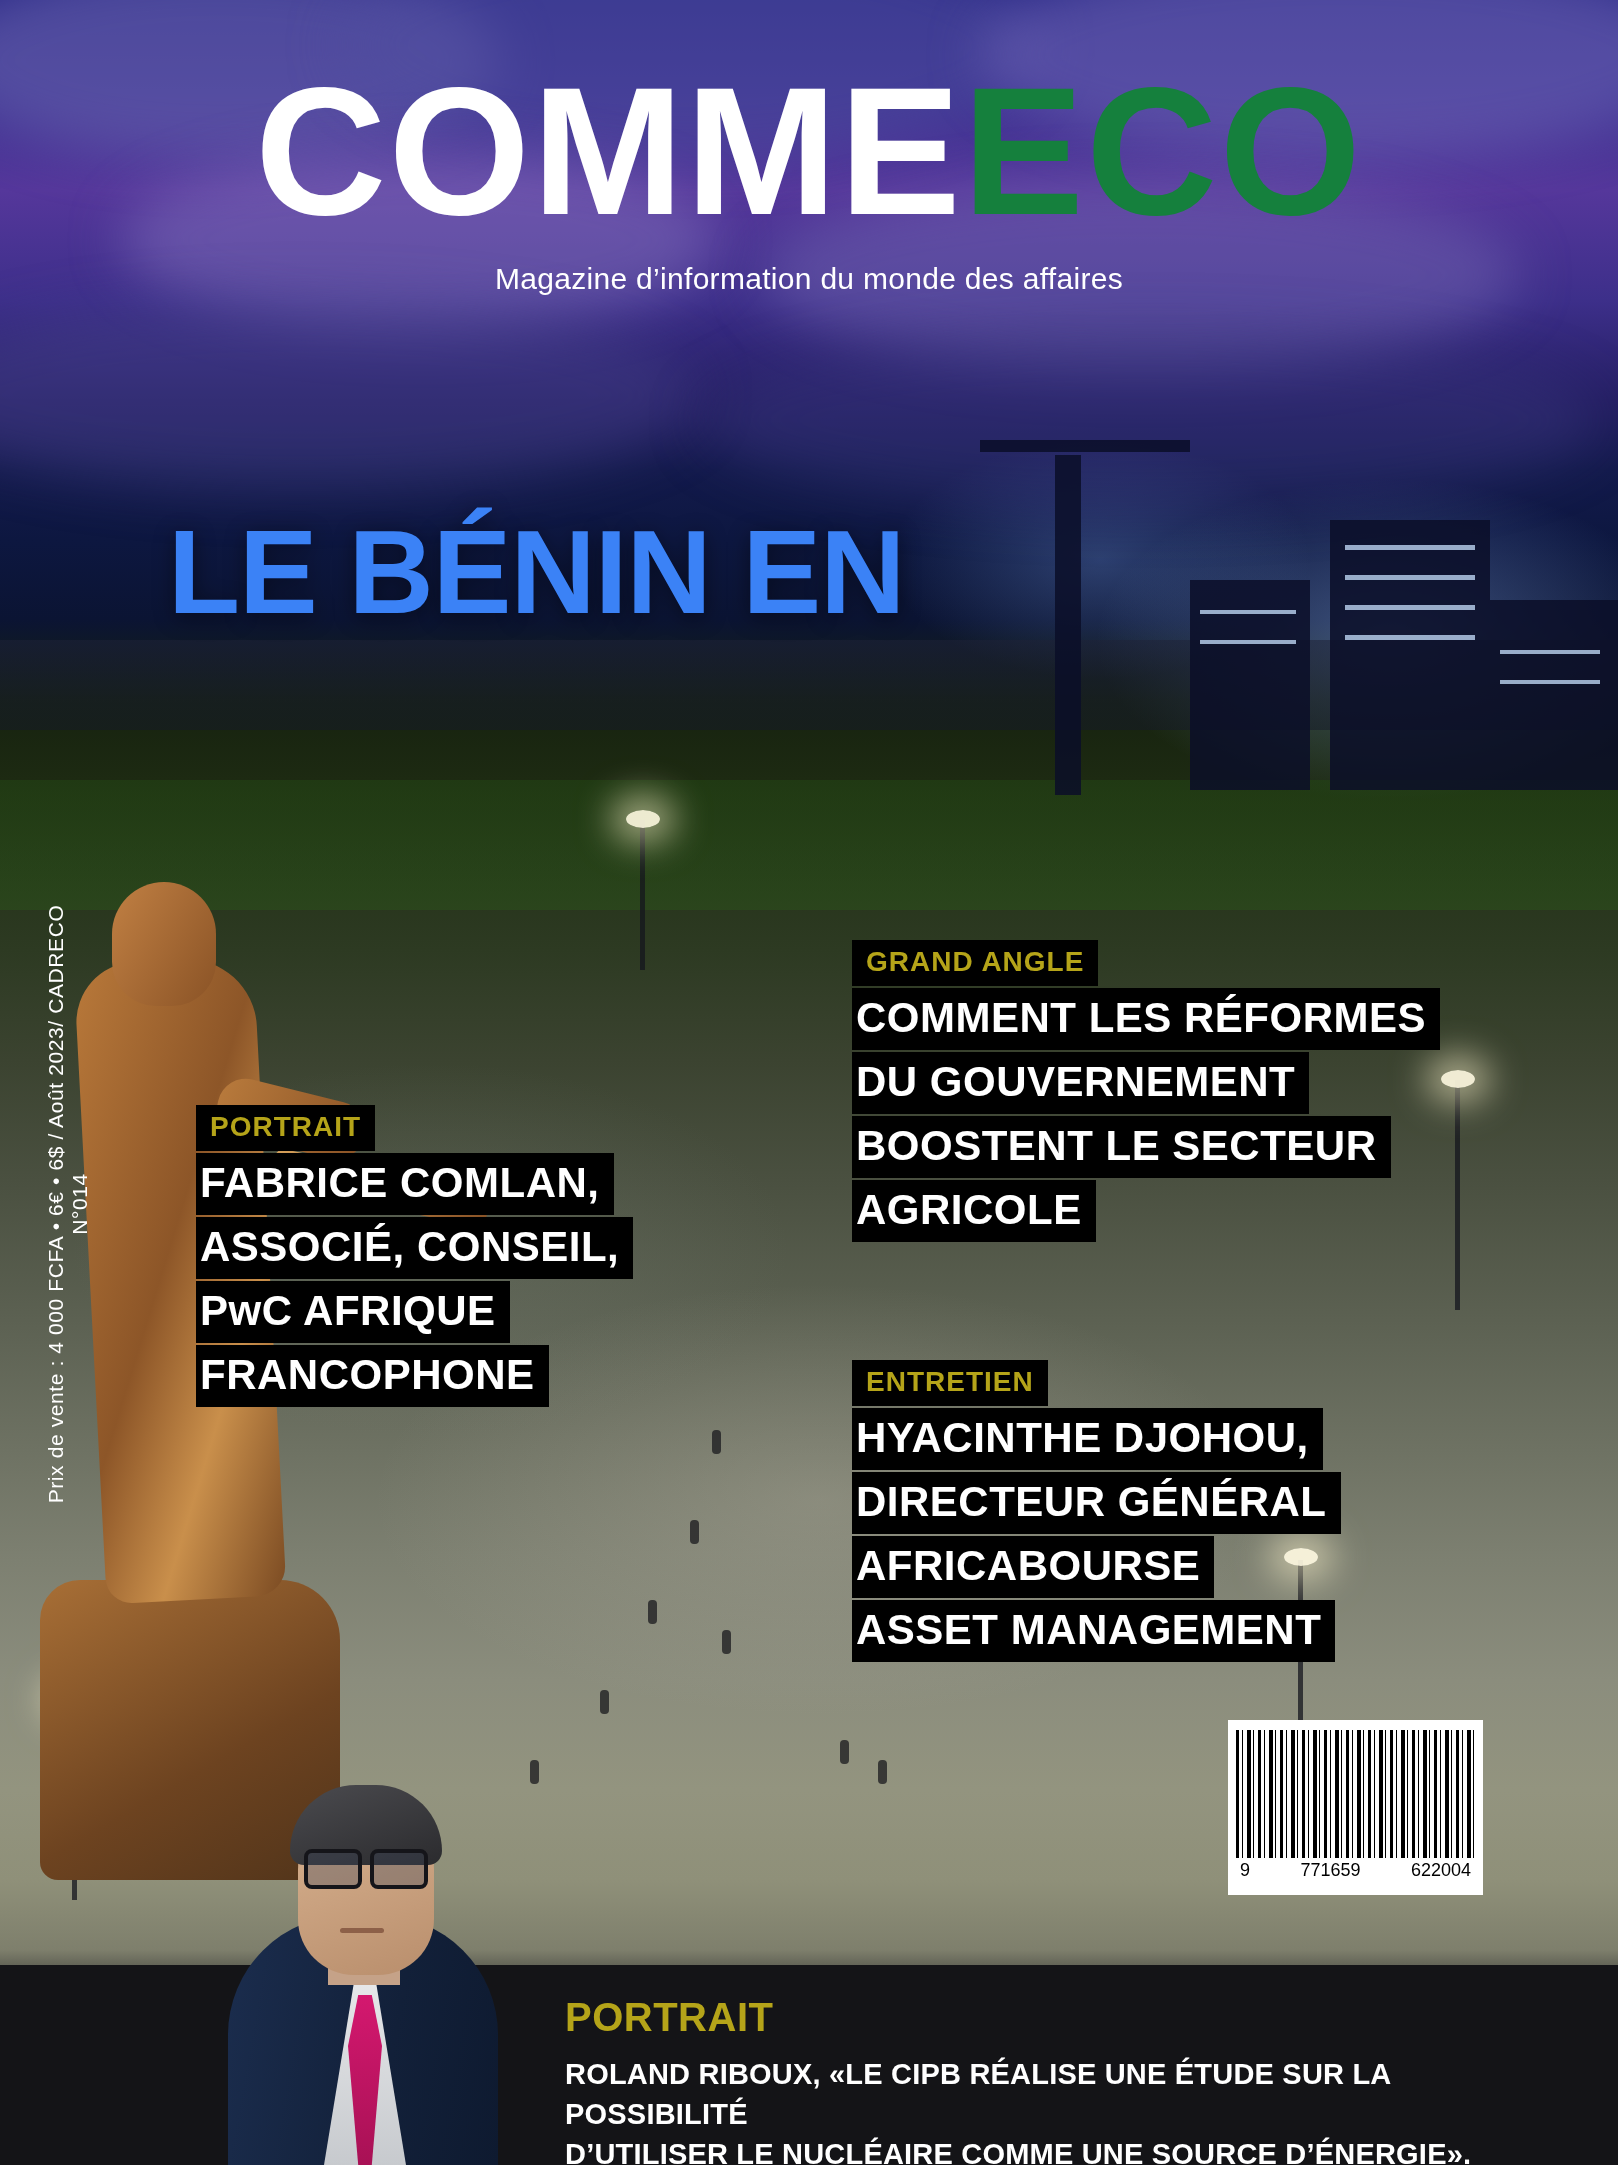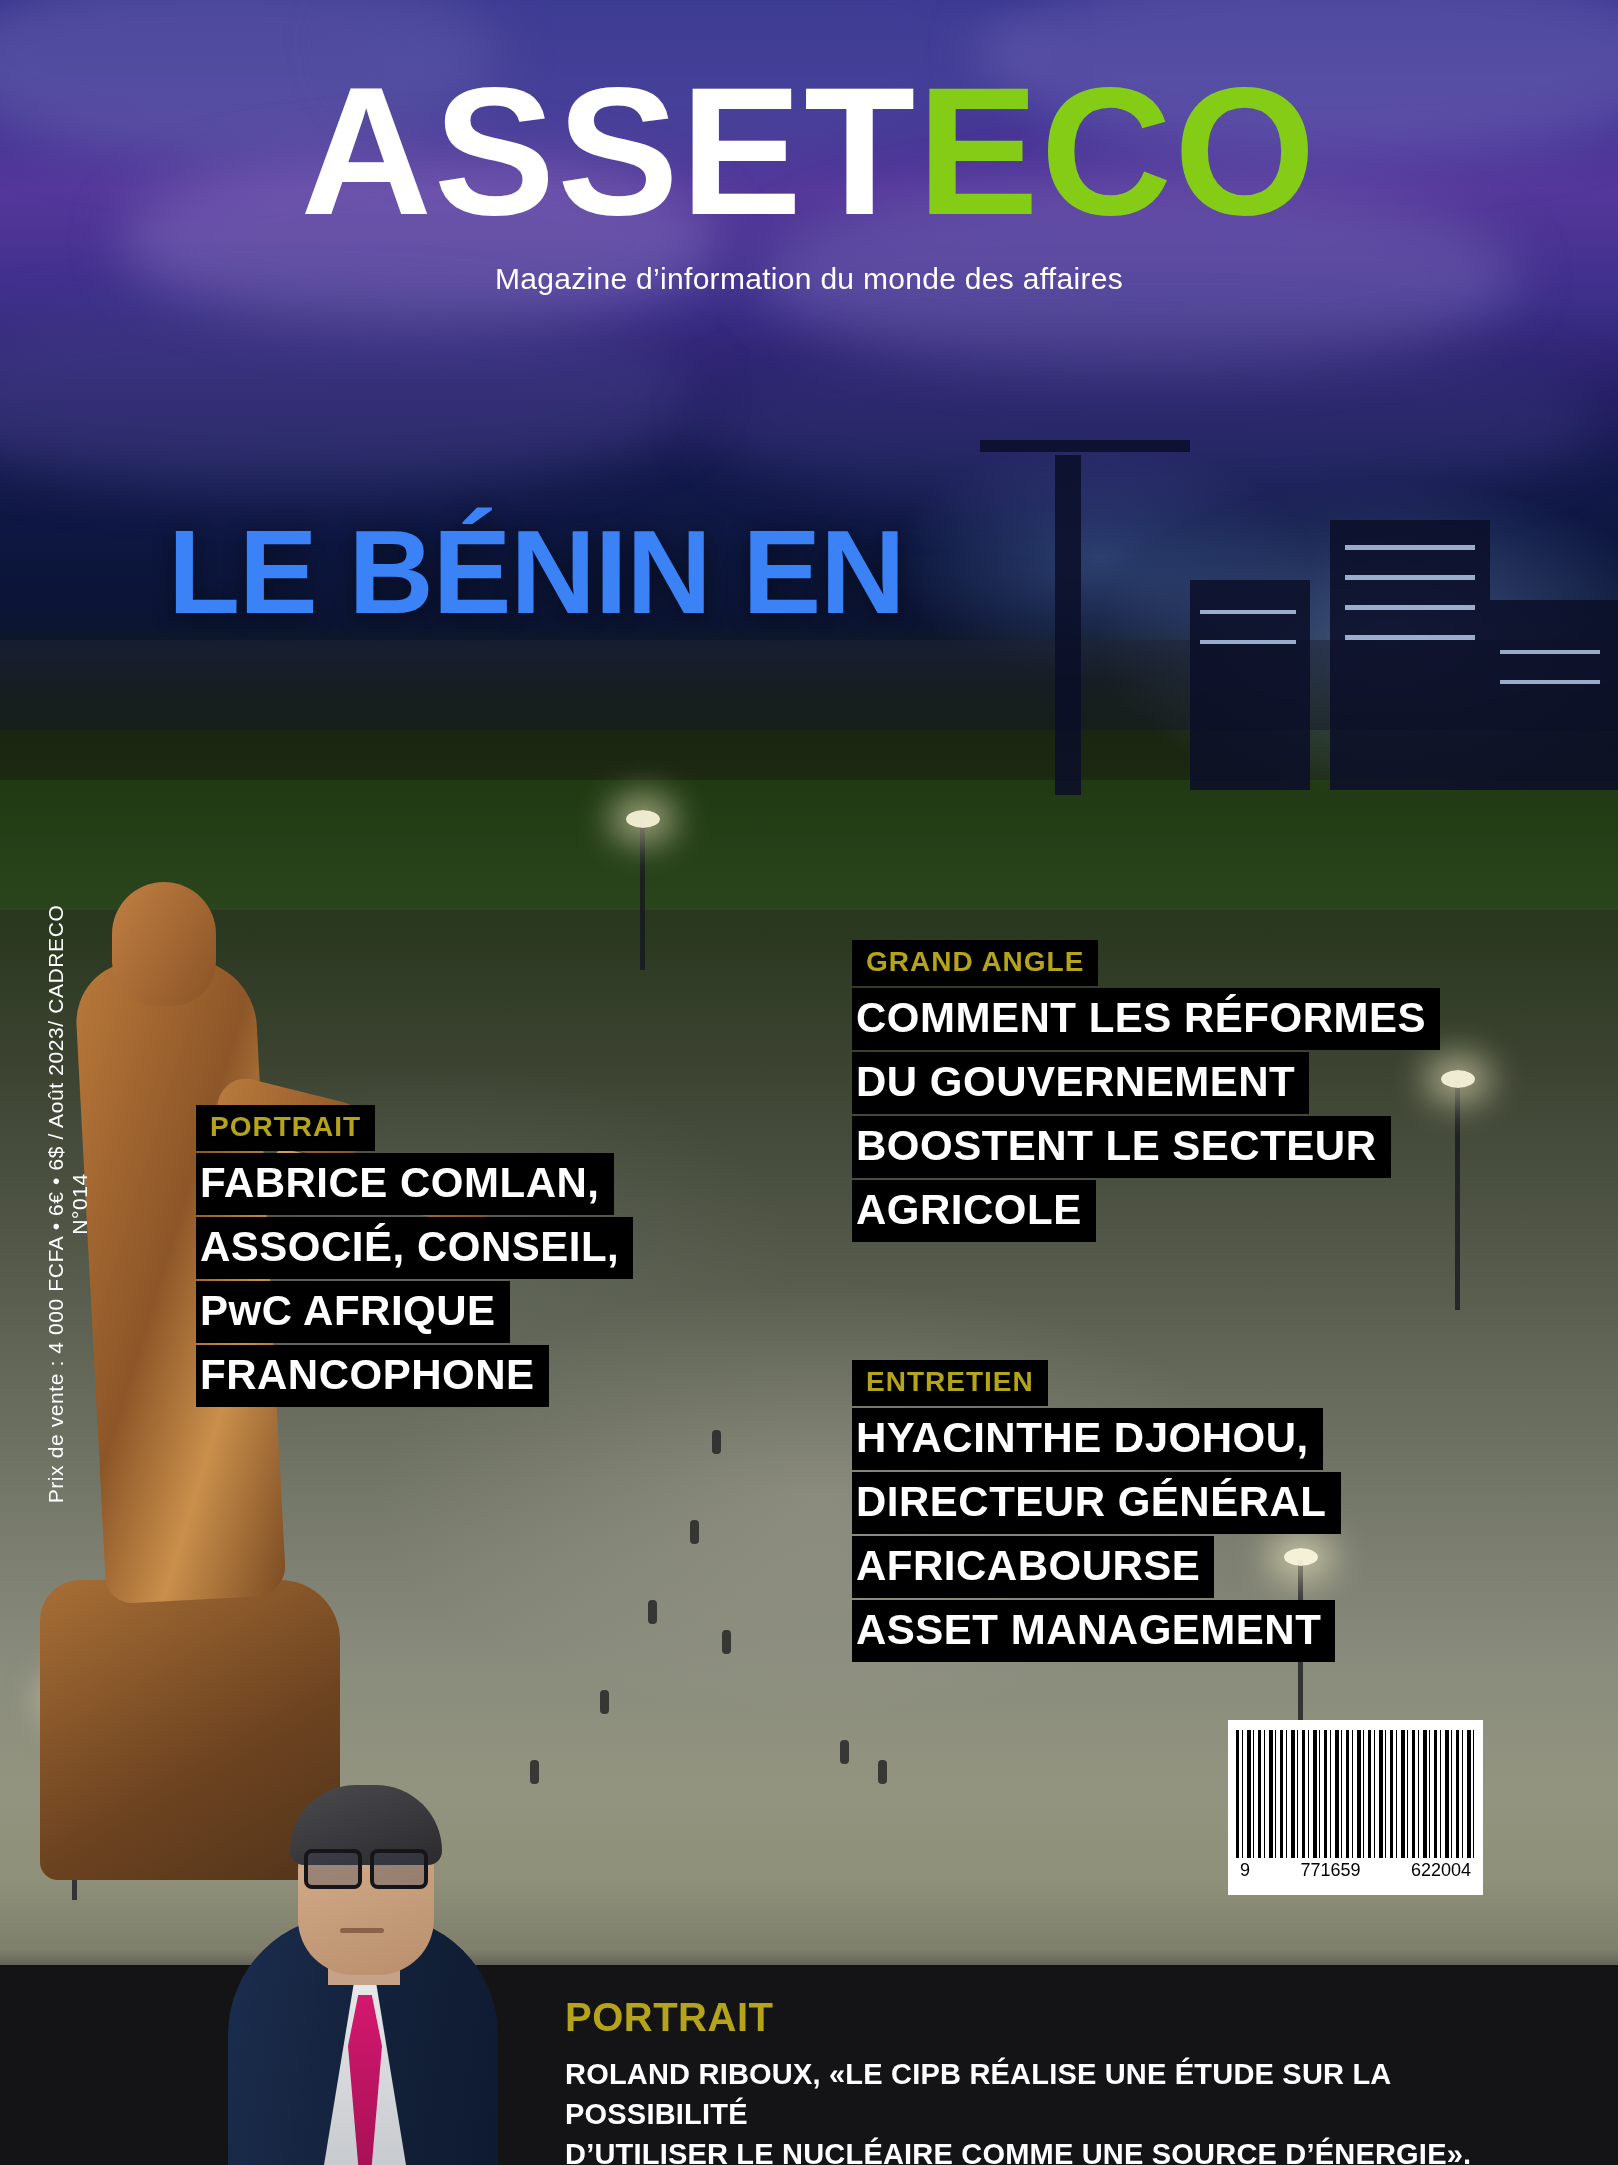--- a/index.html
+++ b/index.html
@@ -162,21 +162,21 @@
     top: 60px;
     text-align: center;
     line-height: 1;
   }
   .logo {
     font-size: 182px;
     font-weight: bold;
     letter-spacing: 2px;
     color: #ffffff;
   }
-  .logo .eco { color: #84cc16; }
+  .logo .eco { color: #15803d; }
   .tagline {
     margin-top: 22px;
     font-size: 30px;
     color: #ffffff;
     letter-spacing: 0.3px;
   }
 
   
   .maintitle {
     position: absolute;
@@ -416,21 +416,21 @@
     <div class="statue">
       <div class="base"></div>
       <div class="body"></div>
       <div class="arm"></div>
       <div class="blade"></div>
       <div class="head"></div>
     </div>
   </div>
 
   <div class="masthead">
-    <div class="logo"><span>ASSET</span><span class="eco">ECO</span></div>
+    <div class="logo"><span>COMME</span><span class="eco">ECO</span></div>
     <div class="tagline">Magazine d’information du monde des affaires</div>
   </div>
 
   <div class="maintitle">
     <div>LE BÉNIN EN</div>
   </div>
 
   <div class="spine">Prix de vente : 4 000 FCFA • 6€ • 6$ / Août 2023/ CADRECO N°014</div>
 
   <div class="teaser" id="teaser-portrait">

